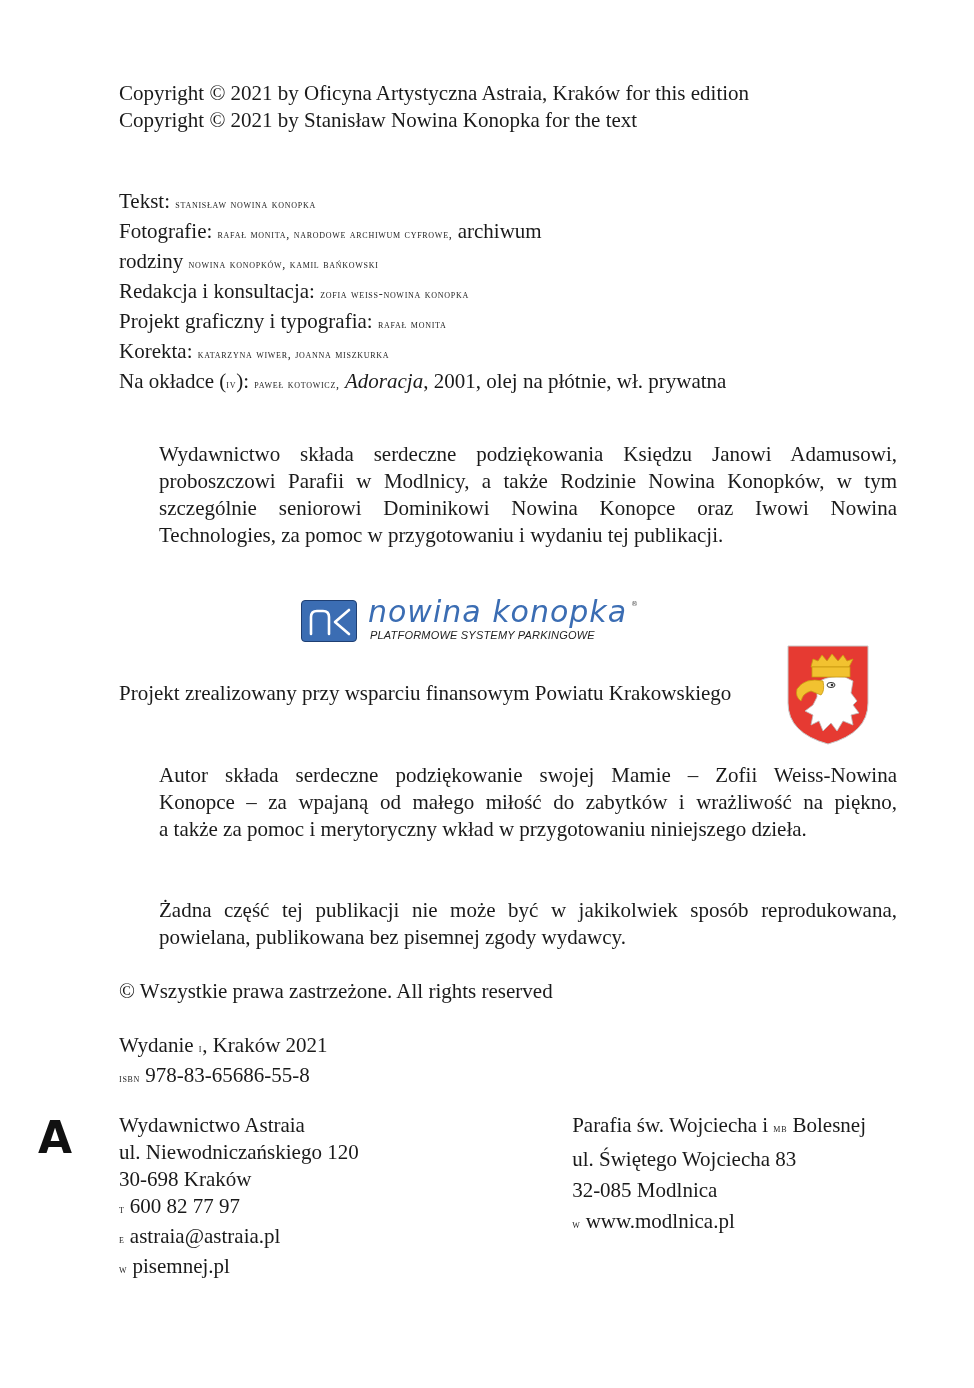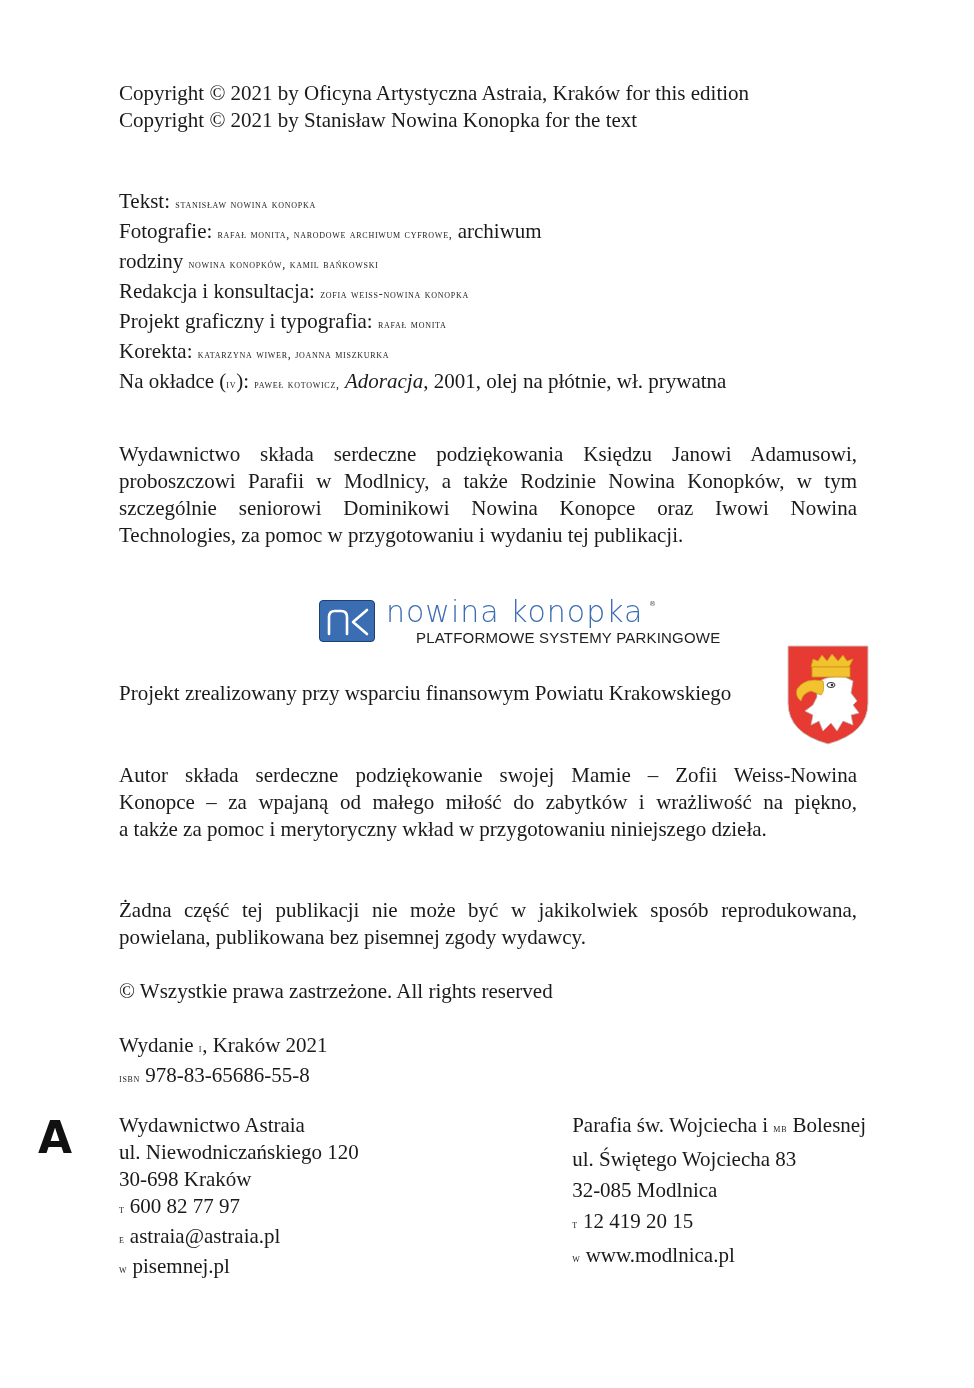--- a/index.html
+++ b/index.html
@@ -27,35 +27,37 @@
       font-variant: small-caps;
       text-transform: lowercase;
       letter-spacing: 0.06em;
       font-size: 12px;
     }
     .it { font-style: italic; }
     .justify {
       text-align: justify;
       text-align-last: left;
       white-space: normal;
+      margin-left: 40px;
     }
     .justify .jline {
       display: block;
       text-align: justify;
       text-align-last: justify;
     }
     .justify .jline.last { text-align-last: left; }
 
     
     .nk-logo {
       position: absolute;
-      left: 319px;
+      left: 301px;
       top: 600px;
       width: 340px;
       height: 44px;
+      font-style: italic;
     }
     .nk-square {
       position: absolute;
       left: 0; top: 0;
       width: 56px; height: 42px;
       background: #3b6db3;
       border: 1px solid #1e3f73;
       border-radius: 4px;
       box-sizing: border-box;
     }
@@ -74,25 +76,24 @@
       position: absolute;
       left: 330px; top: 0px;
       font-family: "DejaVu Sans", sans-serif;
       font-size: 7px;
       color: #555;
     }
     .nk-tag {
       position: absolute;
       left: 69px; top: 29px;
       font-family: "Liberation Sans", sans-serif;
-      font-size: 15px;
+      font-size: 11px;
       color: #222;
       letter-spacing: 0.2px;
       white-space: nowrap;
-      margin-left: 28px;
     }
 
     .emblem {
       position: absolute;
       left: 787px;
       top: 645px;
       width: 82px;
       height: 100px;
     }
 
@@ -226,15 +227,14 @@
   <span class="line">30-698 Kraków</span>
   <span class="line"><span class="sc">T</span> <span>600 82 77 97</span></span>
   <span class="line"><span class="sc">E</span> <span>astraia@astraia.pl</span></span>
   <span class="line"><span class="sc">W</span> <span>pisemnej.pl</span></span>
 </div>
 
 <div class="addr-right">
   <span class="line"><span>Parafia św. Wojciecha i</span> <span class="sc">MB</span> <span>Bolesnej</span></span>
   <span class="line">ul. Świętego Wojciecha 83</span>
   <span class="line">32-085 Modlnica</span>
-  <span class="line"><span class="sc">T</span> <span>12 419 20 15</span></span>
   <span class="line"><span class="sc">W</span> <span>www.modlnica.pl</span></span>
 </div>
 
 </body></html>

